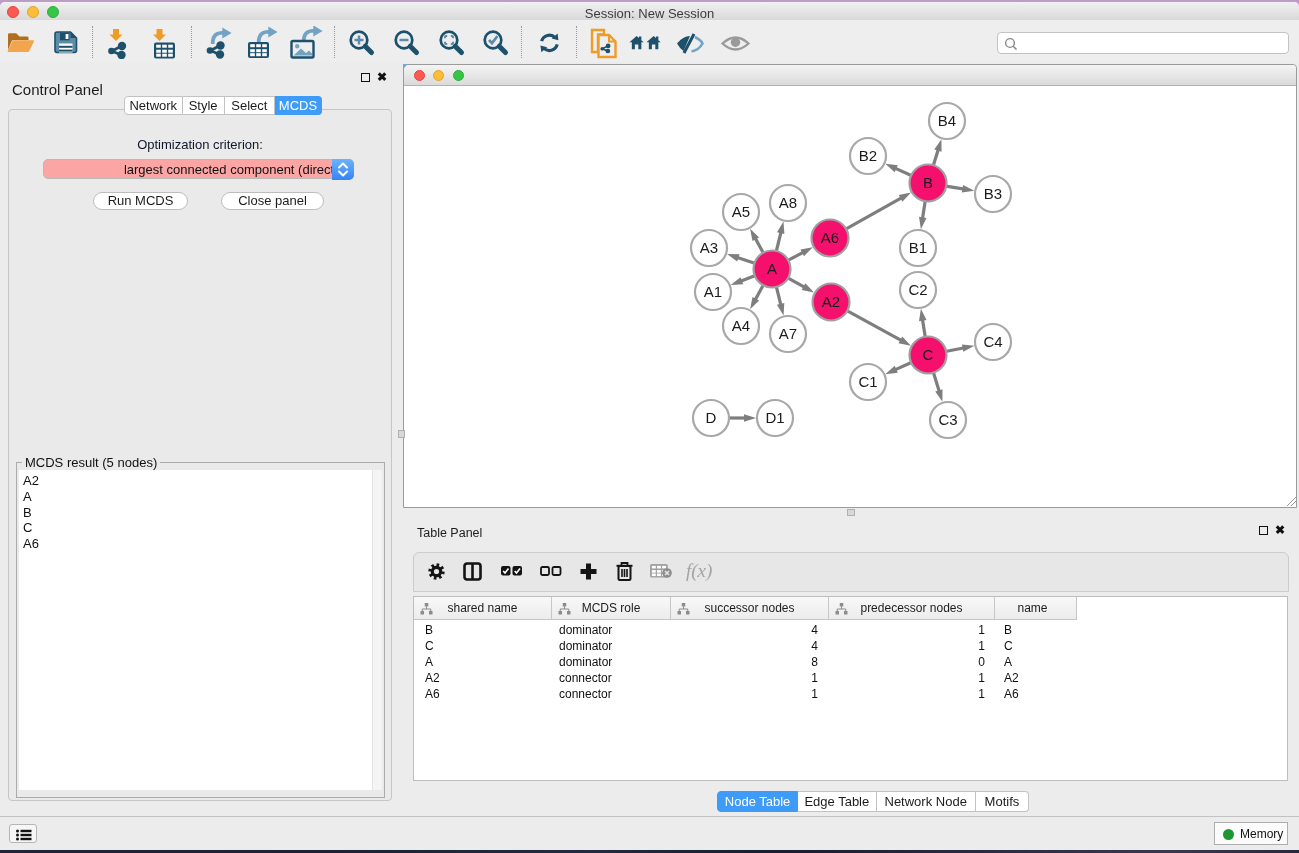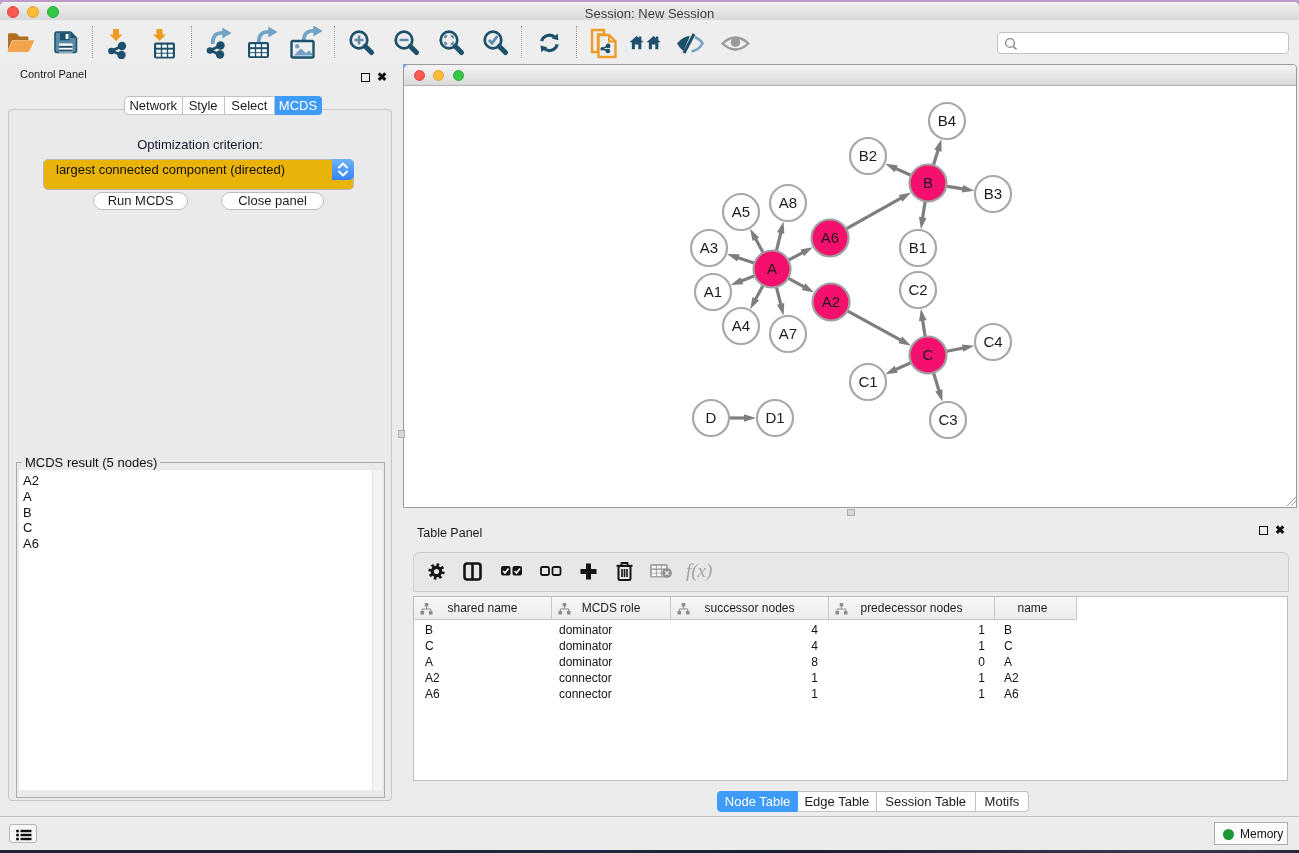--- a/index.html
+++ b/index.html
@@ -11,32 +11,32 @@
 #titlebar { left:0; top:2px; width:1299px; height:20px; background:linear-gradient(#f1f1f1,#d7d7d7); border-bottom:1px solid #b4b4b4; border-radius:5px 5px 0 0; }
 .tl { border-radius:50%; width:12px; height:12px; top:3.5px; }
 #titlebar .t1 { left:7px;  background:#fc5952; border:0.5px solid #e2463f; }
 #titlebar .t2 { left:27px; background:#fcbe39; border:0.5px solid #e0a432; }
 #titlebar .t3 { left:47px; background:#35c648; border:0.5px solid #2dab3c; }
 #apptitle { left:0; top:6px; width:1299px; text-align:center; font-size:13px; color:#3c3c3c; }
 #toolbar { left:0; top:20px; width:1299px; height:42px; background:#eeeeee; }
 .vsep { top:26px; height:32px; width:1px; border-left:1px dotted #999; }
 #searchbox { left:997px; top:32px; width:292px; height:22px; background:#fff; border:1px solid #c3c3c3; border-radius:4px; }
 
-#cp-title { left:12px; top:68px; font-size:11px; color:#1c1c1c;margin-left:8px; }
+#cp-title { left:12px; top:81px; font-size:15px; color:#1c1c1c; }
 .panicon-sq { width:9px; height:9px; border:1.5px solid #111; }
 .panicon-x { font-size:12px; color:#111; font-weight:bold; }
 #cp-box { left:8px; top:109px; width:384px; height:692px; background:#eaeaea; border:1px solid #c6c6c6; border-radius:4px; }
 .tabgrp { height:19px; display:flex; font-size:13px;padding-left:46px; }
 .tabgrp .tab { background:#fff; border:1px solid #c2c2c2; border-left:none; color:#1c1c1c; text-align:center; line-height:17px; }
 .tabgrp .tab:first-child { border-left:1px solid #c2c2c2; border-radius:4px 0 0 4px; }
 .tabgrp .tab:last-child { border-radius:0 4px 4px 0; }
 .tabgrp .tab.sel { background:#3e9bf7; border-color:#3e9bf7; color:#fff; }
 #cp-tabs { left:78px; top:96px; width:244px; }
 #opt-label { left:9px; top:137px; width:382px; text-align:center; font-size:13px; color:#0f172a; }
-#opt-dd { left:43px; top:159px; width:311px; height:31px; background:#eab308; border:1px solid #b9b9b9; border-radius:5px; font-size:13px; color:#111; line-height:19px; padding-left:12px; }
+#opt-dd { left:43px; top:159px; width:311px; height:20px; background:#fca5a5; border:1px solid #b9b9b9; border-radius:5px; font-size:13px; color:#111; line-height:19px; padding-left:12px;text-align:right; }
 #opt-dd .cap { position:absolute; right:-1px; top:-1px; width:22px; height:21px; border-radius:0 5px 5px 0; background:linear-gradient(#6db3fb,#3584f7); }
 .btn { background:#fff; border:1px solid #bdbdbd; border-radius:9px; font-size:13px; color:#1c1c1c; text-align:center; height:18px; line-height:16px; }
 #btn-run { left:93px; top:192px; width:95px; }
 #btn-close { left:201px; top:192px; width:103px;margin-left:20px; }
 #grpbox { left:16px; top:462px; width:369px; height:336px; border:1px solid #ababab; }
 #grplabel { left:22px; top:455px; background:#eaeaea; padding:0 3px; font-size:13px; color:#111; }
 #mcdslist { left:19px; top:470px; width:363px; height:320px; background:#fff; font-size:13px; color:#111; line-height:15.8px; padding:3px 0 0 4px; }
 #mcdsscroll { left:372px; top:470px; width:10px; height:320px; background:#f4f4f4; border-left:1px solid #e3e3e3; }
 
 #statussep { left:0; top:816px; width:1299px; height:1px; background:#c2c2c2; }
@@ -504,15 +504,15 @@
 <div class="abs td" style="left:590px; top:73px;">A2</div>
 <div class="abs td" style="left:11px; top:89px;">A6</div>
 <div class="abs td" style="left:145px; top:89px;">connector</div>
 <div class="abs td" style="left:304px; top:89px; width:100px; text-align:right;">1</div>
 <div class="abs td" style="left:471px; top:89px; width:100px; text-align:right;">1</div>
 <div class="abs td" style="left:590px; top:89px;">A6</div>
 </div>
 <div class="abs tabgrp" id="tp-tabs">
     <div class="tab sel" style="width:93px">Node Table</div>
     <div class="tab" style="width:90px">Edge Table</div>
-    <div class="tab" style="width:114px">Session Table</div>
+    <div class="tab" style="width:114px">Network Node</div>
     <div class="tab" style="width:61px">Motifs</div>
   </div>
 
 </body></html>

